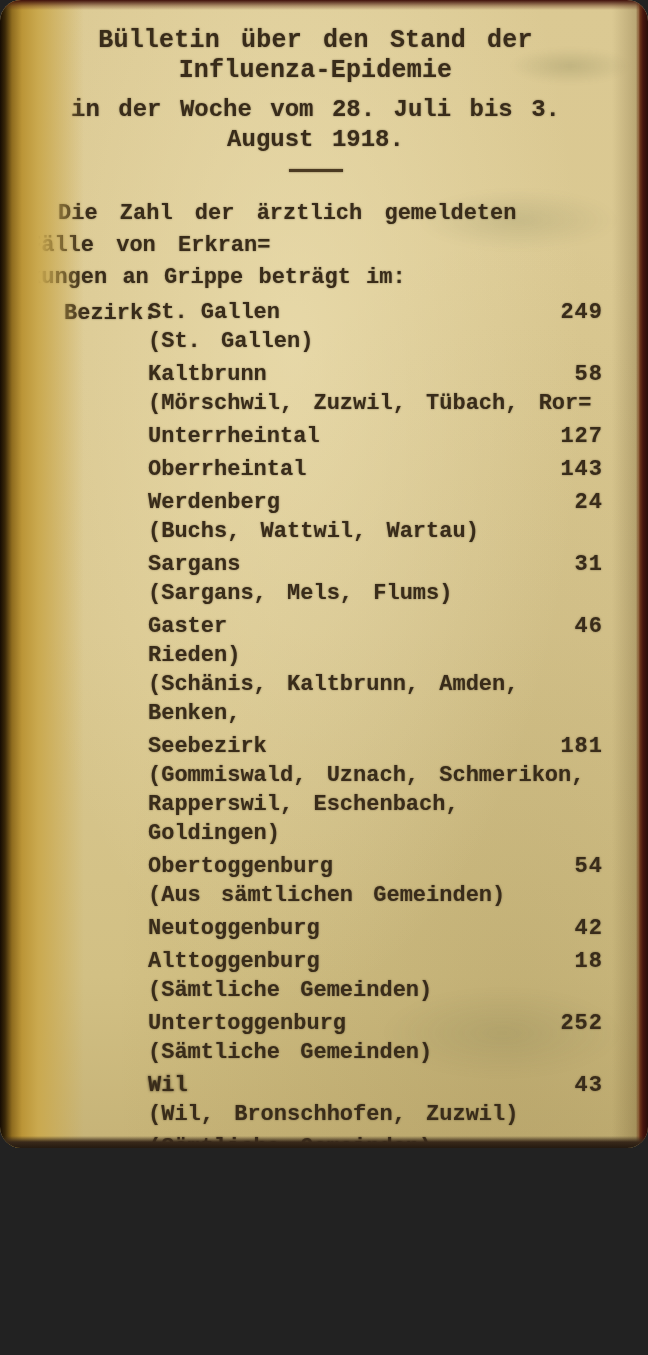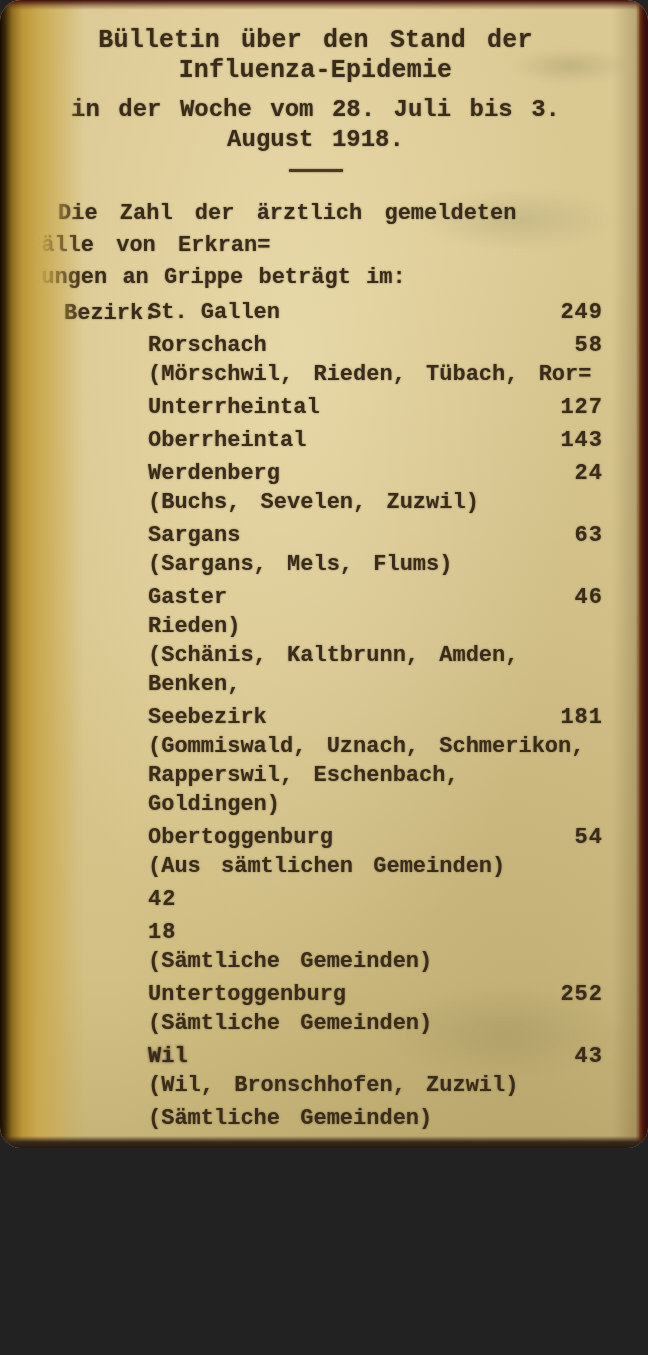--- a/index.html
+++ b/index.html
@@ -79,28 +79,29 @@
     </div>
 
     <div class="list">
       <span class="bezirk">Bezirk:</span>
 
       <div class="dblock">
         <div class="drow">
             <span class="dname">St. Gallen</span>
             <span class="dcount">249</span>
           </div>
-      </div>
-
-      <div class="dblock">
-        <div class="drow">
-            <span class="dname">Rorschach</span>
+        <div class="dsub">(St. Gallen)</div>
+      </div>
+
+      <div class="dblock">
+        <div class="drow">
+            <span class="dname">Kaltbrunn</span>
             <span class="dcount">58</span>
           </div>
-        <div class="dsub">(Mörschwil, Rieden, Tübach, Ror=</div>
+        <div class="dsub">(Mörschwil, Zuzwil, Tübach, Ror=</div>
       </div>
 
       <div class="dblock">
         <div class="drow">
             <span class="dname">Unterrheintal</span>
             <span class="dcount">127</span>
           </div>
       </div>
 
       <div class="dblock">
@@ -108,27 +109,27 @@
             <span class="dname">Oberrheintal</span>
             <span class="dcount">143</span>
           </div>
       </div>
 
       <div class="dblock">
         <div class="drow">
             <span class="dname">Werdenberg</span>
             <span class="dcount">24</span>
           </div>
-        <div class="dsub">(Buchs, Sevelen, Zuzwil)</div>
+        <div class="dsub">(Buchs, Wattwil, Wartau)</div>
       </div>
 
       <div class="dblock">
         <div class="drow">
             <span class="dname">Sargans</span>
-            <span class="dcount">63</span>
+            <span class="dcount">31</span>
           </div>
         <div class="dsub">(Sargans, Mels, Flums)</div>
       </div>
 
       <div class="dblock">
         <div class="drow">
             <span class="dname">Gaster</span>
             <span class="dcount">46</span>
           </div>
         <div class="dsub">Rieden)</div>
@@ -147,26 +148,28 @@
       <div class="dblock">
         <div class="drow">
             <span class="dname">Obertoggenburg</span>
             <span class="dcount">54</span>
           </div>
         <div class="dsub">(Aus sämtlichen Gemeinden)</div>
       </div>
 
       <div class="dblock">
         <div class="drow">
+            <span class="dname">Neutoggenburg</span>
             <span class="dcount">42</span>
           </div>
       </div>
 
       <div class="dblock">
         <div class="drow">
+            <span class="dname">Alttoggenburg</span>
             <span class="dcount">18</span>
           </div>
         <div class="dsub">(Sämtliche Gemeinden)</div>
       </div>
 
       <div class="dblock">
         <div class="drow">
             <span class="dname">Untertoggenburg</span>
             <span class="dcount">252</span>
           </div>

